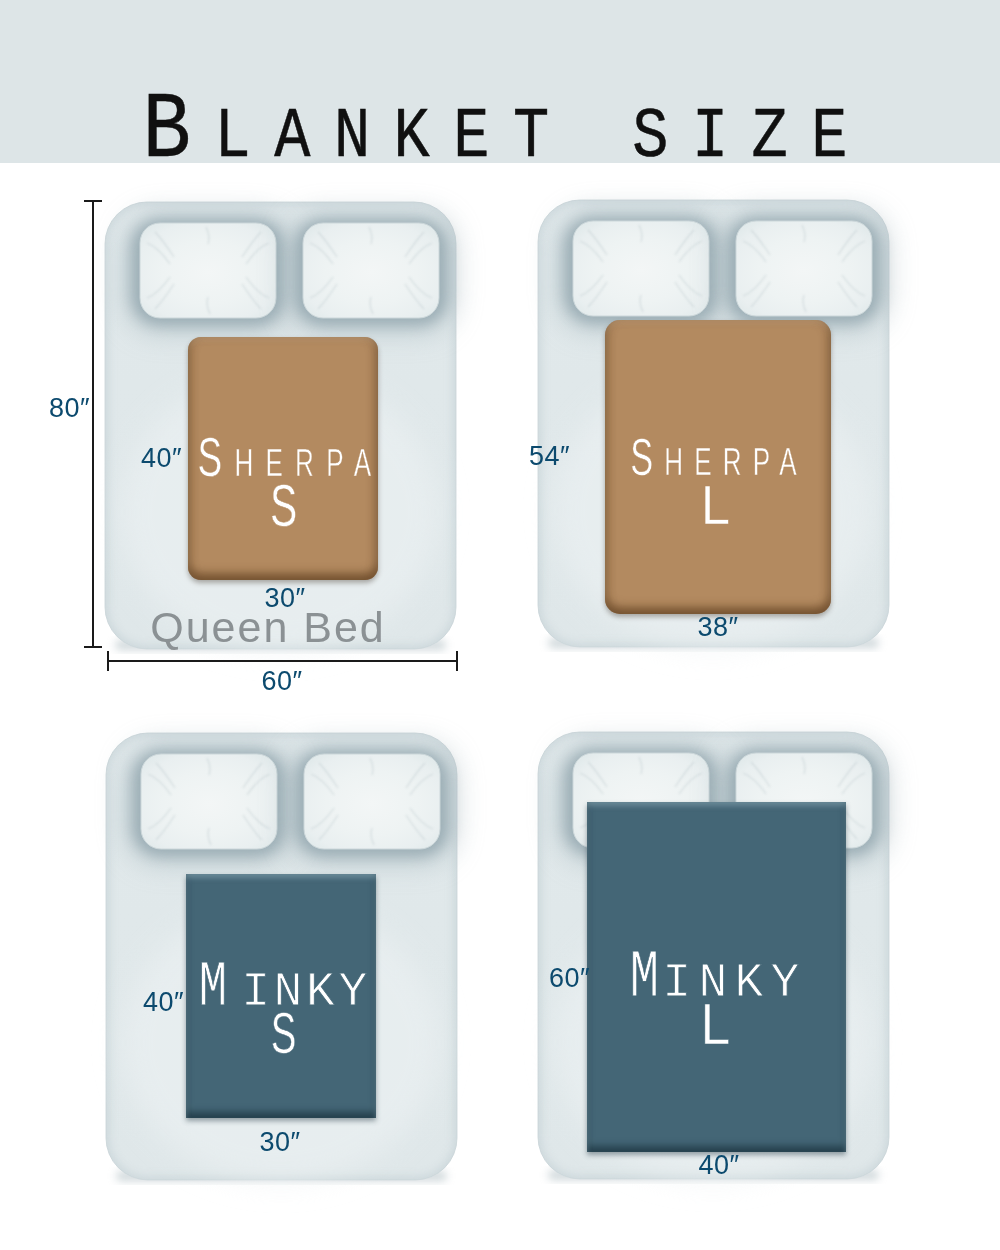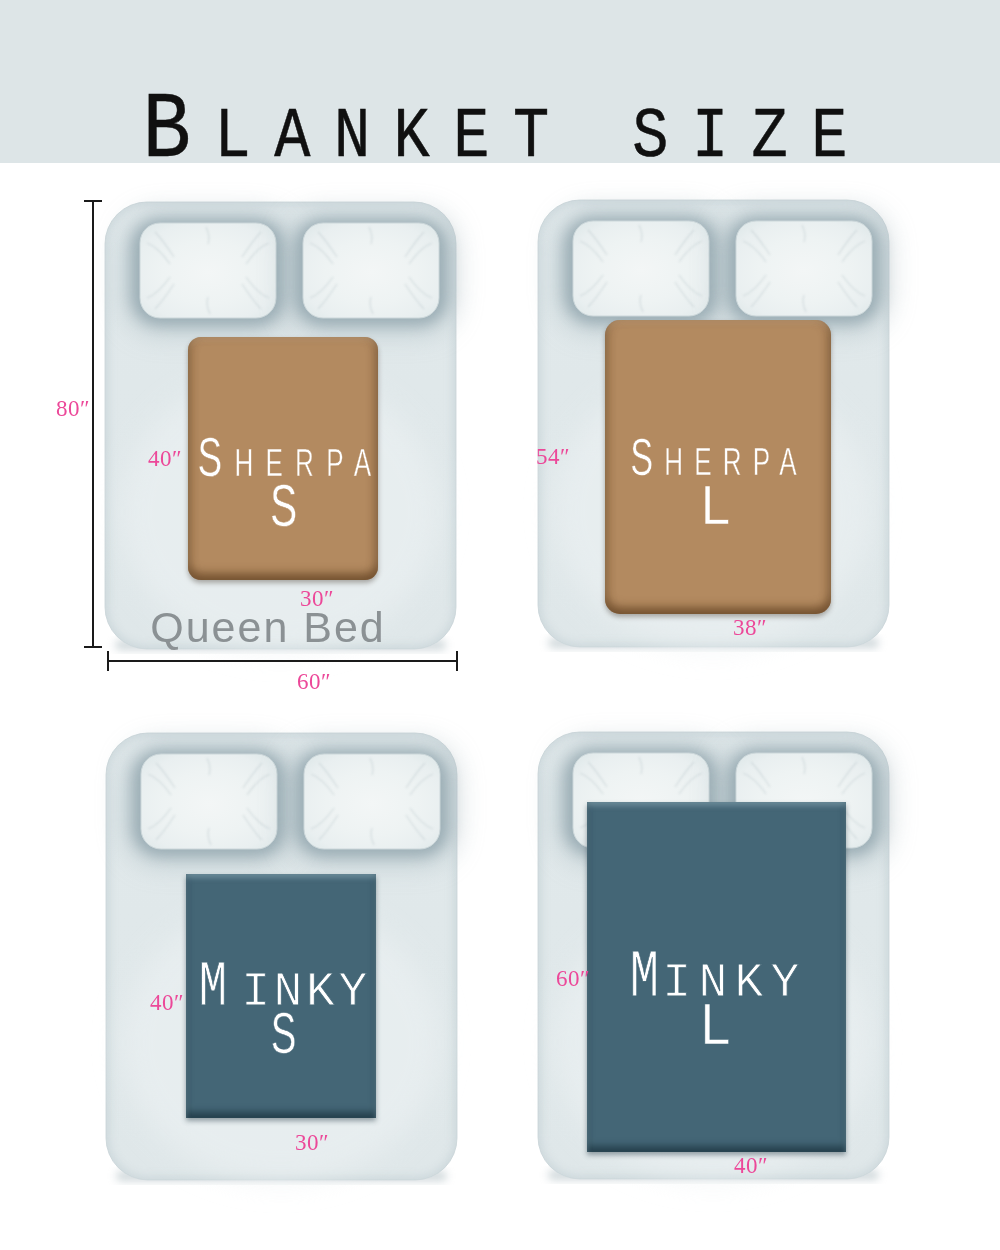--- a/index.html
+++ b/index.html
@@ -19,22 +19,22 @@
   
   .blk{box-sizing:border-box;}
   .tan{background:#b38a60;border-radius:13px;
        box-shadow:inset 0 -7px 10px rgba(90,58,28,.6), inset 0 3px 6px rgba(255,235,210,.22),
                   inset 4px 0 8px rgba(90,58,28,.2), inset -4px 0 8px rgba(90,58,28,.28),
                   0 3px 5px rgba(70,60,50,.4);}
   .slate{background:#446676;
        box-shadow:inset 0 4px 5px rgba(160,190,200,.4), inset 0 -6px 7px rgba(8,28,38,.5),
                   0 3px 5px rgba(40,60,70,.45);}
   
-  .lbl{font-size:23px;color:#ec4899;white-space:nowrap;line-height:1;letter-spacing:0.5px;font-family:Liberation Serif, serif;}
-  .ctr{transform:translate(-50%,-50%);margin-left:32px;}
+  .lbl{font-size:27px;color:#0c4a6e;white-space:nowrap;line-height:1;letter-spacing:0.5px;}
+  .ctr{transform:translate(-50%,-50%);}
   .rgt{transform:translate(-100%,-50%);}
   
   .dl{background:#1a1a1a;}
   #qb{color:#8b9194;font-size:43px;letter-spacing:2px;line-height:1;transform:translate(-50%,-100%);}
 </style>
 </head>
 <body>
 <div id="band" class="abs"></div>
 <div id="title" class="abs"><span class="big">B</span>LANKET <span>SIZE</span></div>
 

